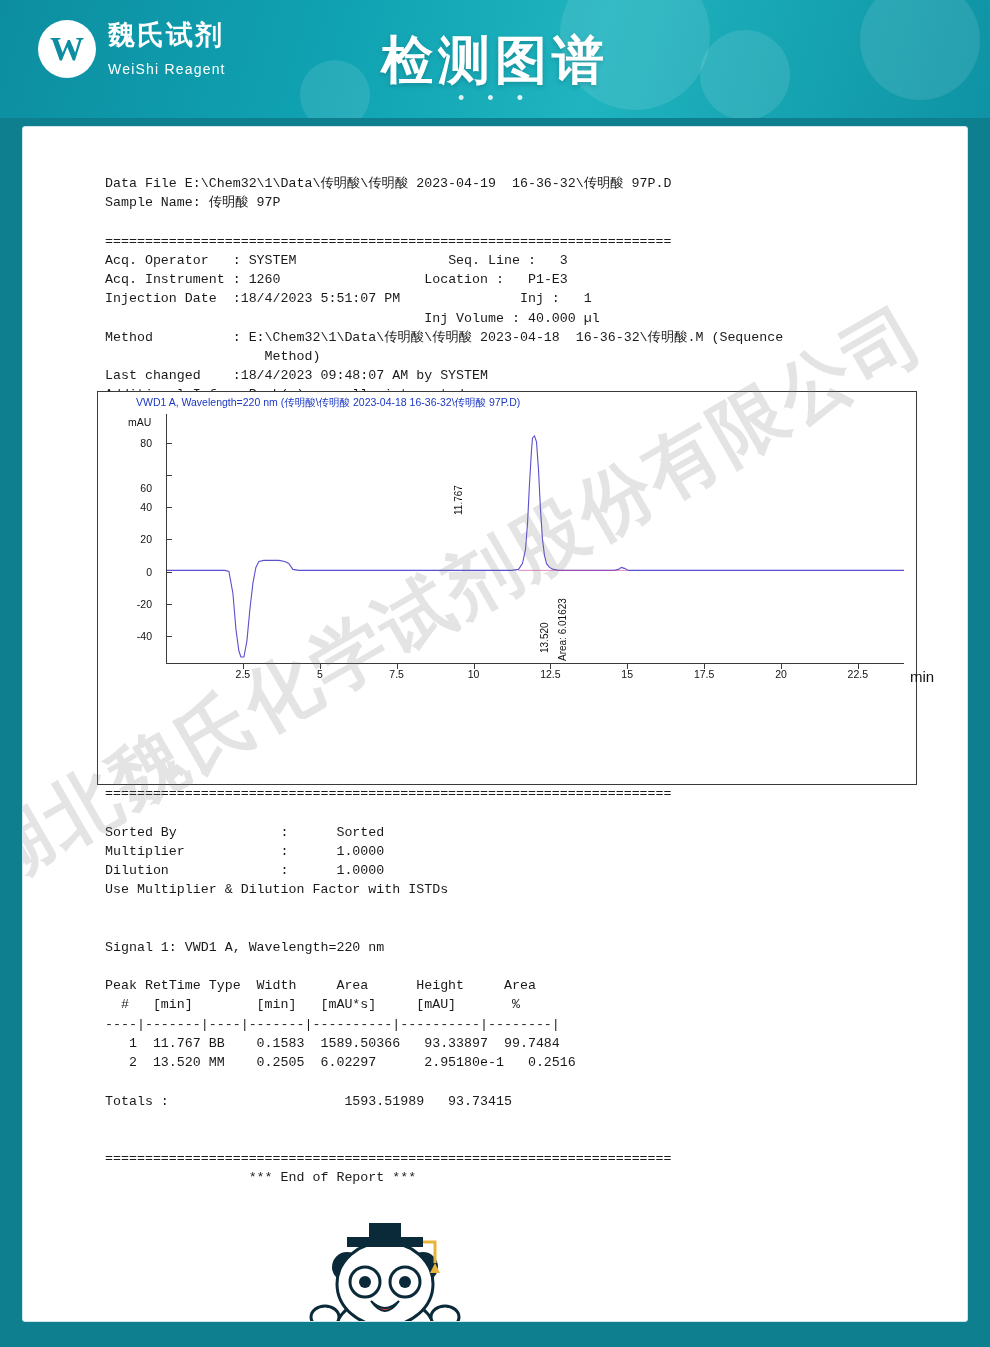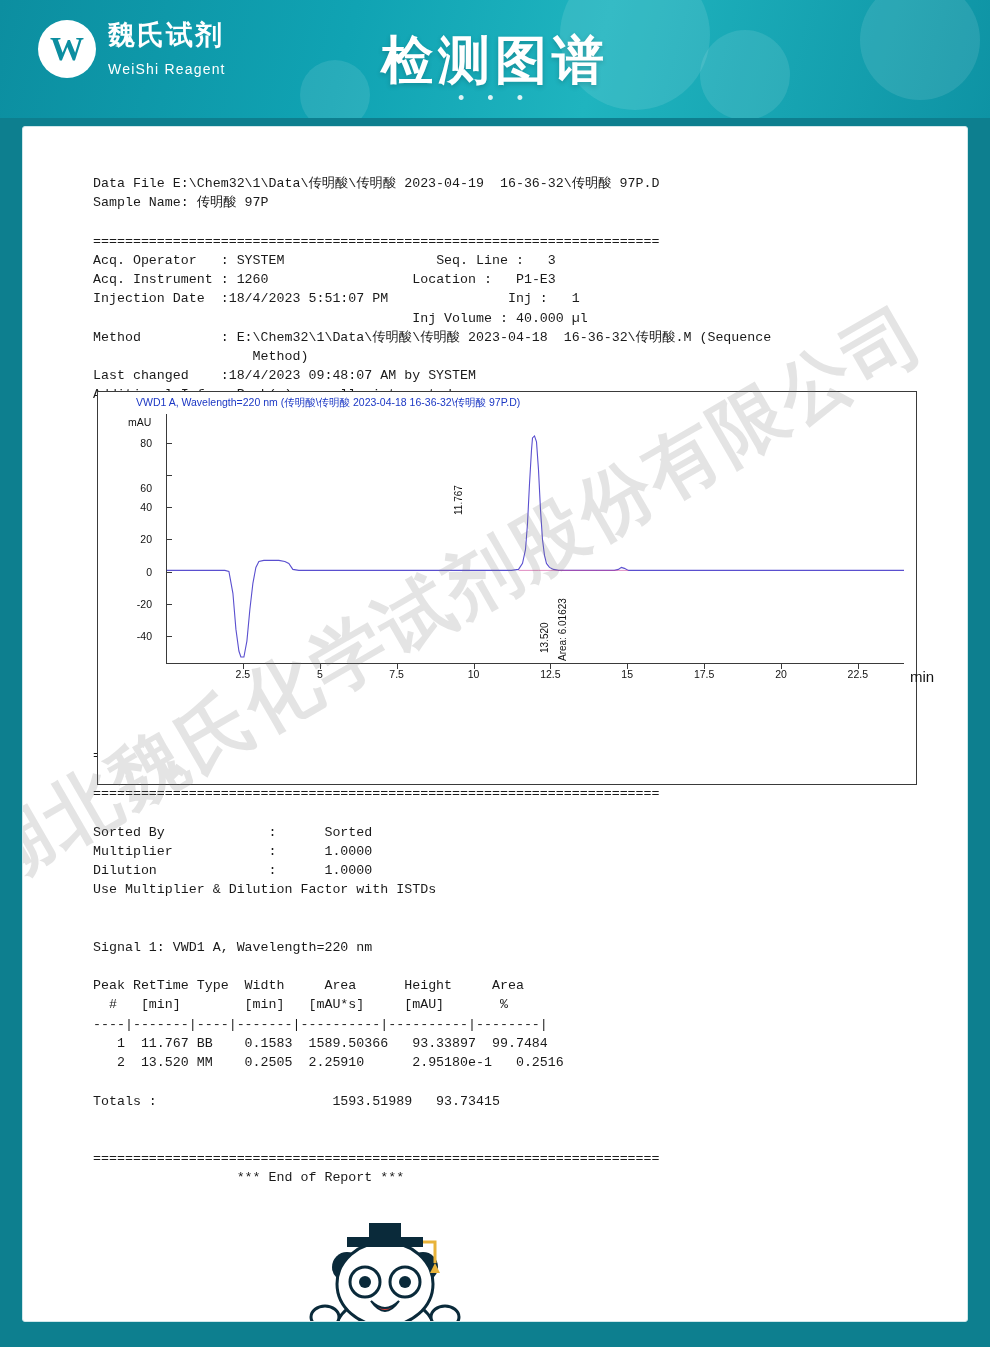--- a/index.html
+++ b/index.html
@@ -65,21 +65,21 @@
     position: absolute; left: 0; top: 0; width: 946px; height: 1196px;
     font-family: "Liberation Mono", monospace;
     font-size: 13.3px;
     color: #1a1a1a;
     line-height: 19.2px;
     padding: 28px 40px 0 70px;
     white-space: pre;
     z-index: 2;
   }
   .hr { letter-spacing: 0px; }
-  .row { white-space: pre; }
+  .row { white-space: pre; margin-left: 12px; }
 
   
   #chart-wrap {
     position: absolute; left: 74px; top: 264px;
     width: 820px; height: 394px;
     background: #ffffff;
     border: 1px solid #3a3a3a;
     z-index: 3;
   }
   #chart-title {
@@ -193,21 +193,21 @@
 <span class="row">Dilution              :      1.0000</span>
 <span class="row">Use Multiplier &amp; Dilution Factor with ISTDs</span>
 
 <span class="row">&nbsp;</span>
 <span class="row">Signal 1: VWD1 A, Wavelength=220 nm</span>
 
 <span class="row">Peak RetTime Type  Width     Area      Height     Area</span>
 <span class="row">  #   [min]        [min]   [mAU*s]     [mAU]       %</span>
 <span class="row">----|-------|----|-------|----------|----------|--------|</span>
 <span class="row">   1  11.767 BB    0.1583  1589.50366   93.33897  99.7484</span>
-<span class="row">   2  13.520 MM    0.2505  2.25910      2.95180e-1   0.2516</span>
+<span class="row">   2  13.520 MM    0.2505  6.02297      2.95180e-1   0.2516</span>
 <span class="row">&nbsp;</span>
 <span class="row">Totals :                      1593.51989   93.73415</span>
 <span class="row">&nbsp;</span>
 <span class="row">&nbsp;</span>
 <span class="row hr">=======================================================================</span>
 <span class="row">                  <span>*** End of Report ***</span></span>
   </div>
 
   <div id="chart-wrap">
     <div id="chart-title"><span class="lt">VWD1 A, Wavelength=220 nm </span><span class="cn">(传明酸\传明酸 2023-04-18 16-36-32\传明酸 97P.D)</span></div>

